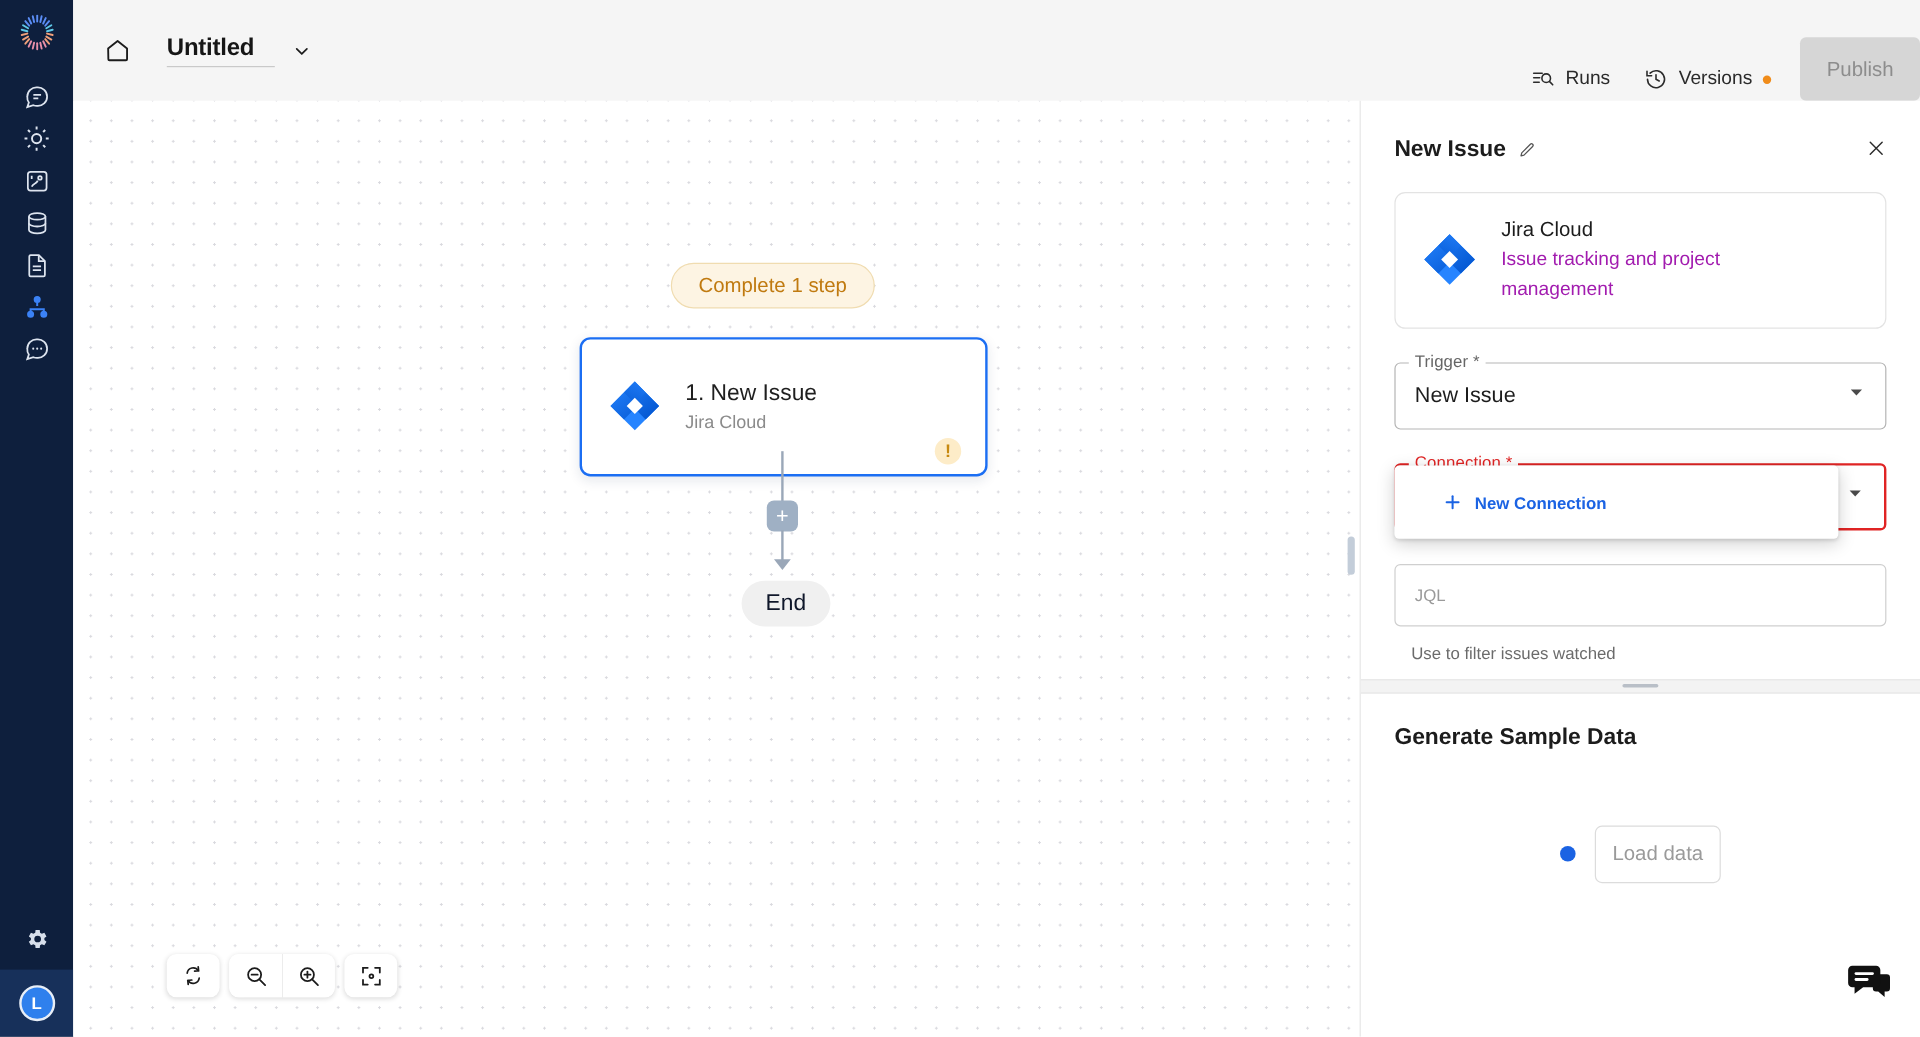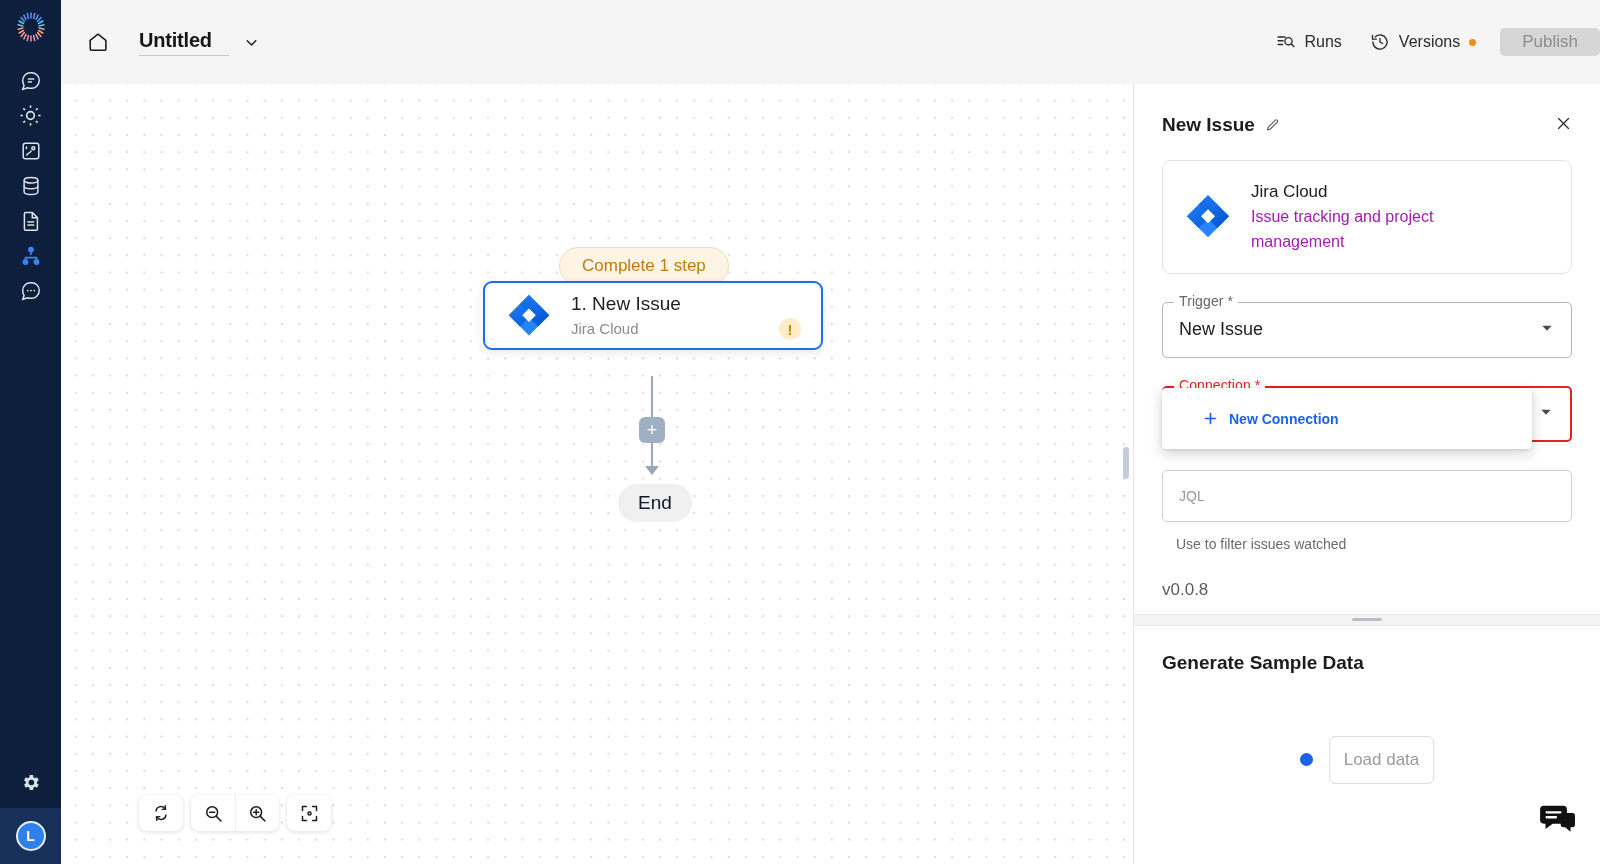--- a/index.html
+++ b/index.html
@@ -56,56 +56,56 @@
     width: 34px; height: 34px; display: flex; align-items: center; justify-content: center;
     cursor: pointer; border-radius: 4px;
   }
   .title-wrap { display: flex; align-items: center; margin-left: 24px; gap: 14px; }
   .doc-title {
     font-size: 20px; font-weight: 700; color: #161616; letter-spacing: -0.2px;
     border-bottom: 1px solid #c9c9c9; padding-bottom: 3px; min-width: 90px; cursor: text;
   }
   .chev { cursor: pointer; display:flex; align-items:center; }
   .topbar-right {
-    margin-left: auto; display: flex; align-items: center; gap: 0; height: 100%;
+    margin-left: auto; display: flex; align-items: flex-end; gap: 0; height: 100%;
   }
   .tb-item {
     display: flex; align-items: center; gap: 9px;
     font-size: 16px; color: #2b2b2b; cursor: pointer;
     padding: 8px 14px;
   }
   .dot-orange { width: 7px; height: 7px; border-radius: 50%; background: #f08c1a; }
   .publish-btn {
     margin-left: 10px; margin-right: 0;
     background: #d6d6d6; color: #8d8d8d;
     font-size: 17px; border: none; border-radius: 5px;
     padding: 12px 22px; cursor: not-allowed;
-    height: 28px; display:flex; align-items:center;
+    height: 53px; display:flex; align-items:center;
   }
 
   
   .canvas-area { flex: 1; position: relative; display: flex; min-height: 0; }
   .canvas {
     flex: 1; position: relative; background-color: #ffffff;
     background-image: radial-gradient(#d9d9de 1.1px, transparent 1.1px);
     background-size: 17.2px 17.2px;
     background-position: 6px 8px;
     overflow: hidden;
   }
 
   .badge-complete {
     position: absolute; left: 498px; top: 135px;
     background: #fdf4e3; border: 1px solid #f0dcb0;
     color: #c07a10; font-size: 17px; font-weight: 500;
-    padding: 8px 22px; border-radius: 22px; cursor: pointer; margin-top: 28px;
+    padding: 8px 22px; border-radius: 22px; cursor: pointer;
   }
 
   .node {
     position: absolute; left: 422px; top: 197px;
-    width: 340px; height: 69px;
+    width: 340px; height: 116px;
     background: #fff; border: 2.5px solid #1b6ef3;
     border-radius: 9px;
     box-shadow: 0 3px 10px rgba(20,40,80,.10);
     display: flex; align-items: center; padding: 0 20px; gap: 18px;
     cursor: pointer;
   }
   .node-texts { flex: 1; }
   .node-title { font-size: 19px; color: #1f1f1f; line-height: 1.45; }
   .node-sub { font-size: 15px; color: #8b8b8b; line-height: 1.5; }
   .warn-badge {
@@ -541,21 +541,20 @@
             </div>
           </div>
 
           <div class="jql-field">
             <div class="jql-box">
               <span class="field-placeholder">JQL</span>
             </div>
           </div>
           <div class="helper">Use to filter issues watched</div>
 
-          <div class="version">v0.0.8</div>
 
           <div class="dropdown">
             <div class="dd-item">
               <svg width="17" height="17" viewBox="0 0 24 24" stroke="#1b63e3" stroke-width="2.4" stroke-linecap="round">
                 <line x1="12" y1="5" x2="12" y2="19"></line>
                   <line x1="5" y1="12" x2="19" y2="12"></line>
               </svg>
               <span>New Connection</span>
             </div>
           </div>

